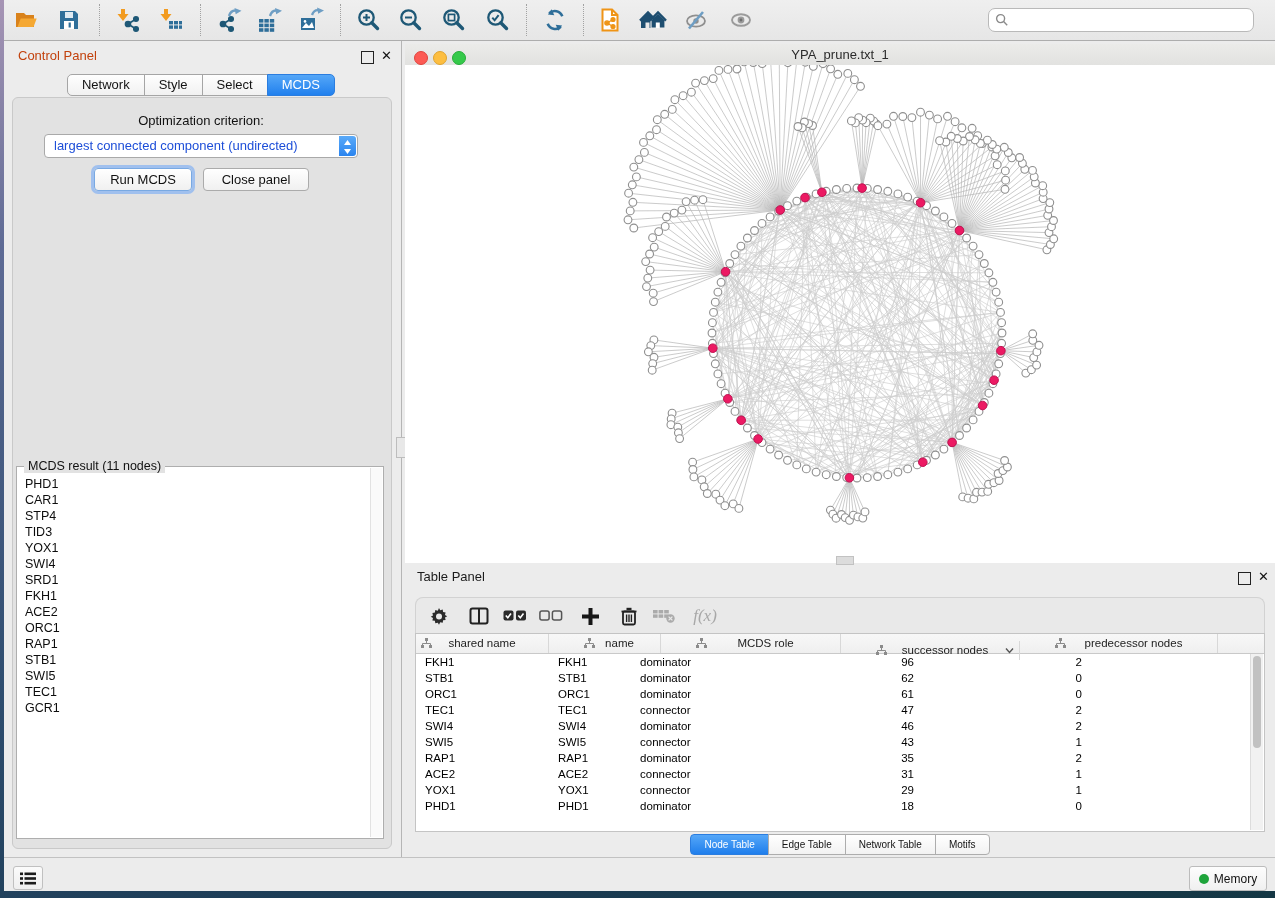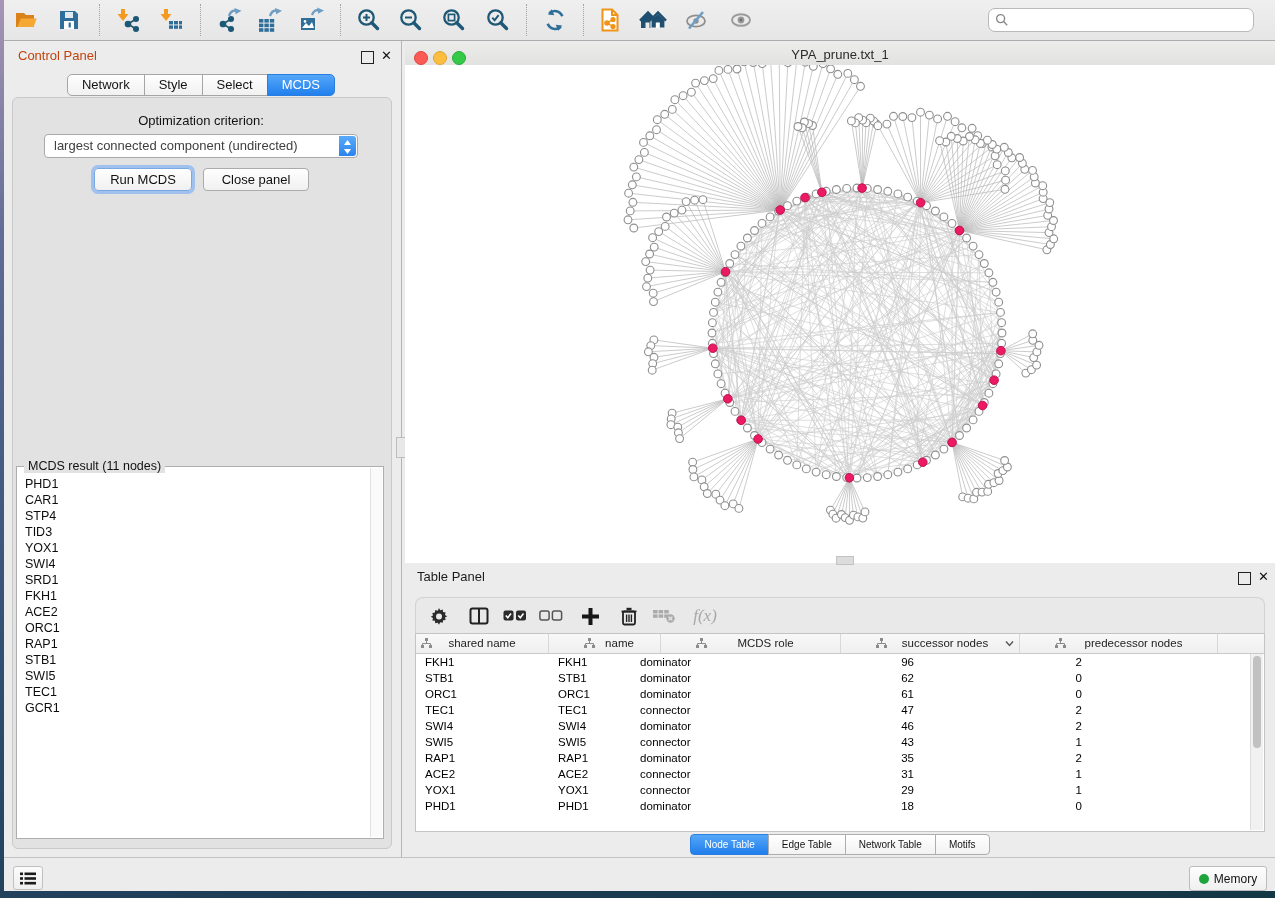--- a/index.html
+++ b/index.html
@@ -27,21 +27,21 @@
   #cp-float{left:361px;top:51px;}
   #cp-close{left:381px;top:50px;}
   #cp-tabs{left:4px;top:74px;width:394px;display:flex;justify-content:center;}
   .cp-tab{height:20px;line-height:20px;padding:0 14px;background:linear-gradient(#fefefe,#f1f1f1);border:1px solid #a5a5a5;margin-left:-1px;font-size:13px;color:#141414;}
   .cp-tab:first-child{border-radius:5px 0 0 5px;margin-left:0;}
   .cp-tab:last-child{border-radius:0 5px 5px 0;}
   .cp-tab.sel{background:linear-gradient(#55a7f8,#2180ee);border-color:#2b7ddf;color:#fff;}
   #cp-content{left:12px;top:97px;width:378px;height:750px;background:#e2e2e2;border:1px solid #c9c9c9;border-radius:6px;}
   #opt-label{left:12px;top:113px;width:378px;text-align:center;font-size:13px;color:#111;}
   #criterion-select{left:44px;top:134px;width:312px;height:22px;background:#fff;border:1px solid #a9a9a9;border-radius:4px;}
-  #criterion-text{position:absolute;left:9px;top:3px;font-size:13px;color:#404040;white-space:nowrap;}
+  #criterion-text{position:absolute;left:9px;top:3px;font-size:13px;color:#1d4ed8;white-space:nowrap;}
   #criterion-stepper{position:absolute;right:1px;top:1px;bottom:1px;width:17px;border-radius:0 3px 3px 0;background:linear-gradient(#5aaaf9,#2a84ef);}
   #criterion-stepper svg{position:absolute;left:3px;top:3px;}
   .mac-btn{background:linear-gradient(#ffffff,#f0f0f0);border:1px solid #ababab;border-radius:4px;font-size:13px;color:#111;text-align:center;line-height:21px;}
   #run-btn{left:94px;top:168px;width:96px;height:21px;border-color:#79a9e2;box-shadow:0 0 0 3px rgba(106,164,248,.55);}
   #closepanel-btn{left:203px;top:168px;width:104px;height:21px;}
   #mcds-group{left:16px;top:466px;width:366px;height:371px;background:#fff;border:1px solid #aeaeae;}
   #mcds-group-label{position:absolute;left:7px;top:-8px;background:#e2e2e2;padding:0 4px;font-size:12.5px;color:#111;}
   #mcds-list{position:absolute;left:1px;top:9px;right:13px;bottom:1px;overflow:hidden;}
   .mcds-item{font-size:12.5px;line-height:16px;padding-left:7px;color:#0d0d0d;}
   #mcds-scroll{position:absolute;right:1px;top:1px;bottom:1px;width:11px;background:#fafafa;border-left:1px solid #e2e2e2;}
@@ -1230,21 +1230,21 @@
           <svg class="colicon" width="11" height="11" viewBox="0 0 11 11">
             <g fill="#8b8b8b">
               <rect x="4" y="0" width="3" height="3"></rect>
               <rect x="0" y="7" width="3" height="3"></rect>
               <rect x="8" y="7" width="3" height="3"></rect>
             </g>
             <path d="M5.5 3 v2.5 M1.5 7 v-1.5 h8 V7" stroke="#8b8b8b" fill="none" stroke-width="1"></path>
           </svg>
           <span class="hlabel">MCDS role</span>
         </div>
-        <div class="hcell" style="width: 149px;">
+        <div class="hcell" style="width: 149px; margin-top: 7px;">
           <svg class="colicon" width="11" height="11" viewBox="0 0 11 11">
             <g fill="#8b8b8b">
               <rect x="4" y="0" width="3" height="3"></rect>
               <rect x="0" y="7" width="3" height="3"></rect>
               <rect x="8" y="7" width="3" height="3"></rect>
             </g>
             <path d="M5.5 3 v2.5 M1.5 7 v-1.5 h8 V7" stroke="#8b8b8b" fill="none" stroke-width="1"></path>
           </svg>
           <span class="hlabel">successor nodes</span>
           <svg class="sorticon" width="9" height="7" viewBox="0 0 9 7">

